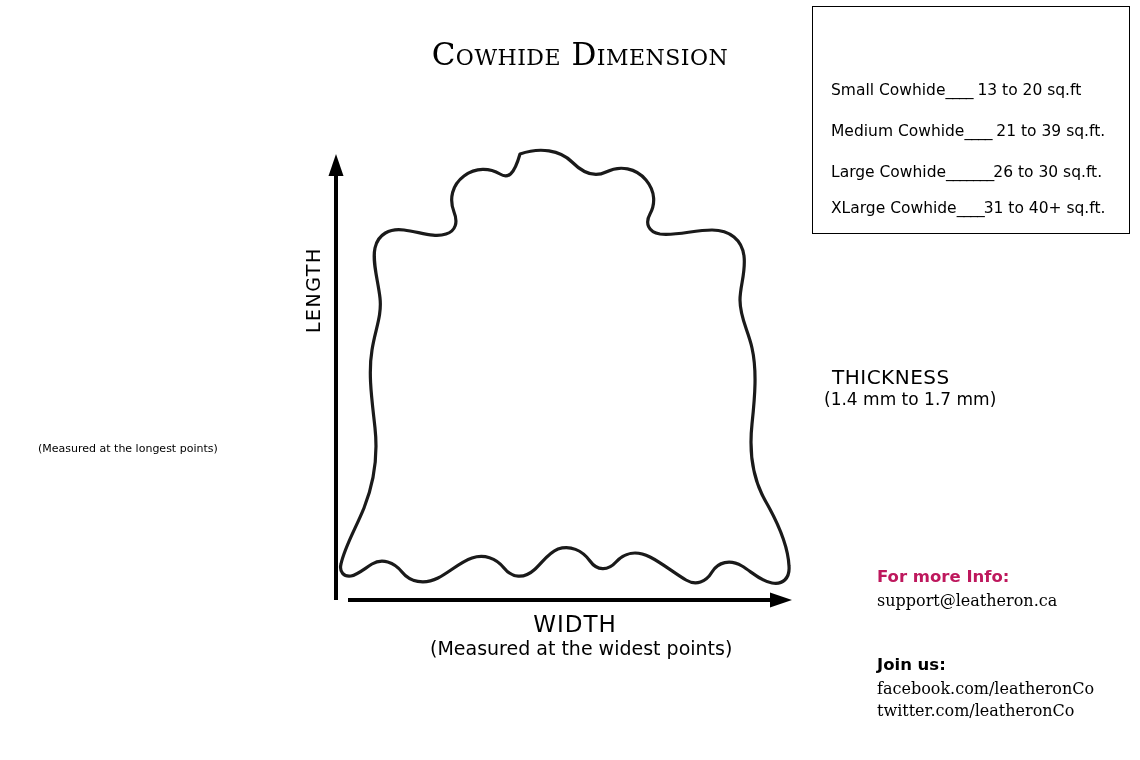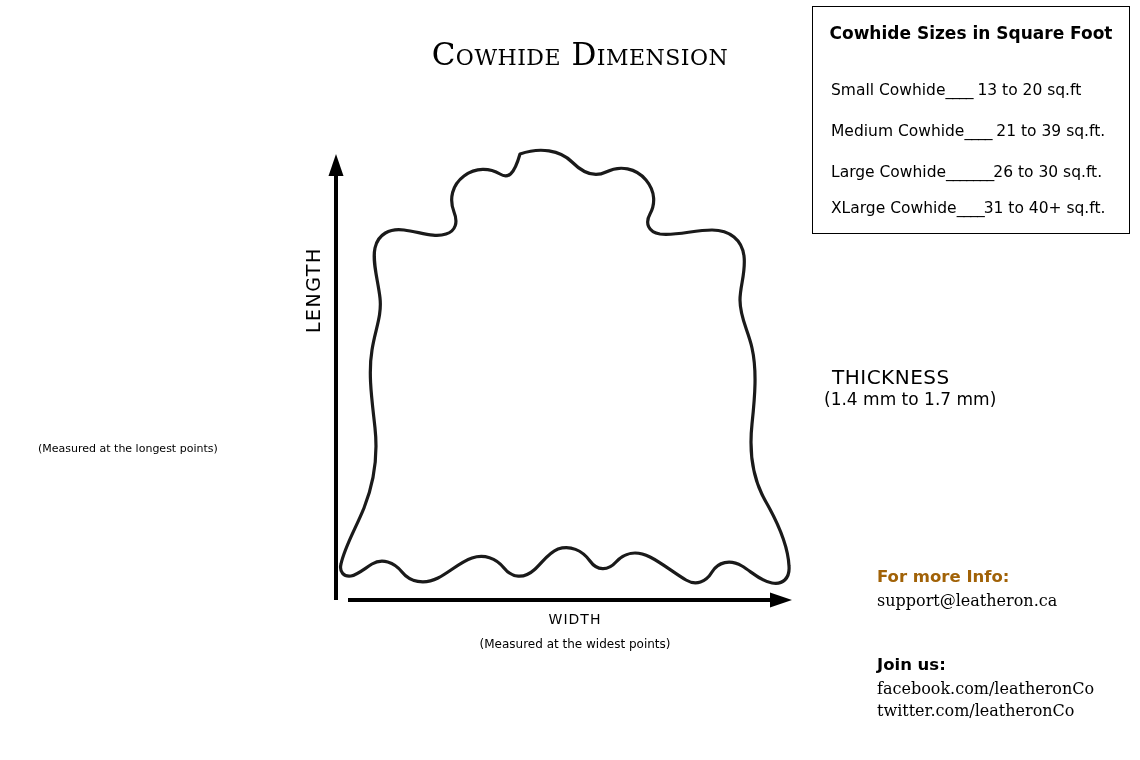--- a/index.html
+++ b/index.html
@@ -106,44 +106,44 @@
     font-size: 11px;
     color: #000000;
     white-space: nowrap;
   }
   #width-label {
     position: absolute;
     left: 430px;
     top: 611px;
     width: 290px;
     text-align: center;
-    font-size: 14px;
+    font-size: 23px;
     letter-spacing: 1px;
     color: #000000;
     white-space: nowrap;
   }
   #width-note {
     position: absolute;
     left: 430px;
     top: 637px;
     width: 290px;
     text-align: center;
-    font-size: 12px;
+    font-size: 19px;
     color: #000000;
     white-space: nowrap;
   }
 
   
   #more-info-heading {
     position: absolute;
     left: 877px;
     top: 567px;
     font-size: 16.5px;
     font-weight: bold;
-    color: #a16207;
+    color: #be185d;
     white-space: nowrap;
   }
   #more-info-lines {
     position: absolute;
     left: 877px;
     top: 590px;
     font-family: "DejaVu Serif", serif;
     font-size: 16px;
     line-height: 22px;
     color: #000000;
@@ -237,21 +237,20 @@
         C 449 199, 452 185, 464 176
         C 476 167, 490 168, 500 174
         C 508 179, 514 175, 520 154
         Z" fill="#ffffff" stroke="#1a1a1a" stroke-width="3.2" stroke-linejoin="round"></path>
     </g>
   </svg>
 
   <div id="title">Cowhide Dimension</div>
 
   <div id="sizes-box">
-    <div id="sizes-title">Cowhide Sizes in Square Foot</div>
 
     <div class="size-row" id="size-row-0">
       <span>Small Cowhide</span><span class="dash">____</span> <span>13  to 20 sq.ft</span>
     </div>
 
     <div class="size-row" id="size-row-1">
       <span>Medium Cowhide</span><span class="dash">____</span> <span>21 to 39 sq.ft.</span>
     </div>
 
     <div class="size-row" id="size-row-2">

